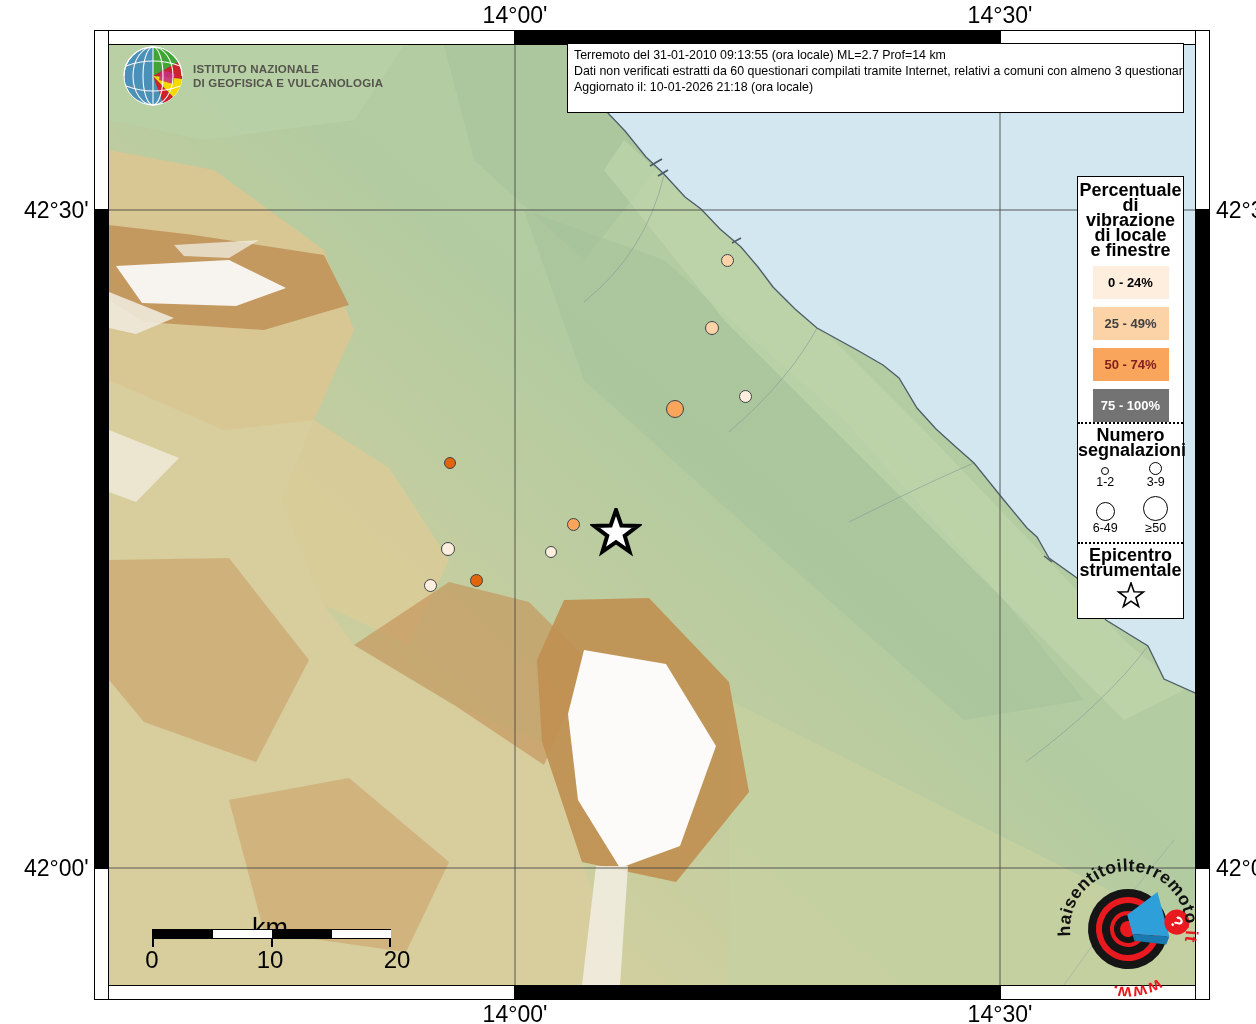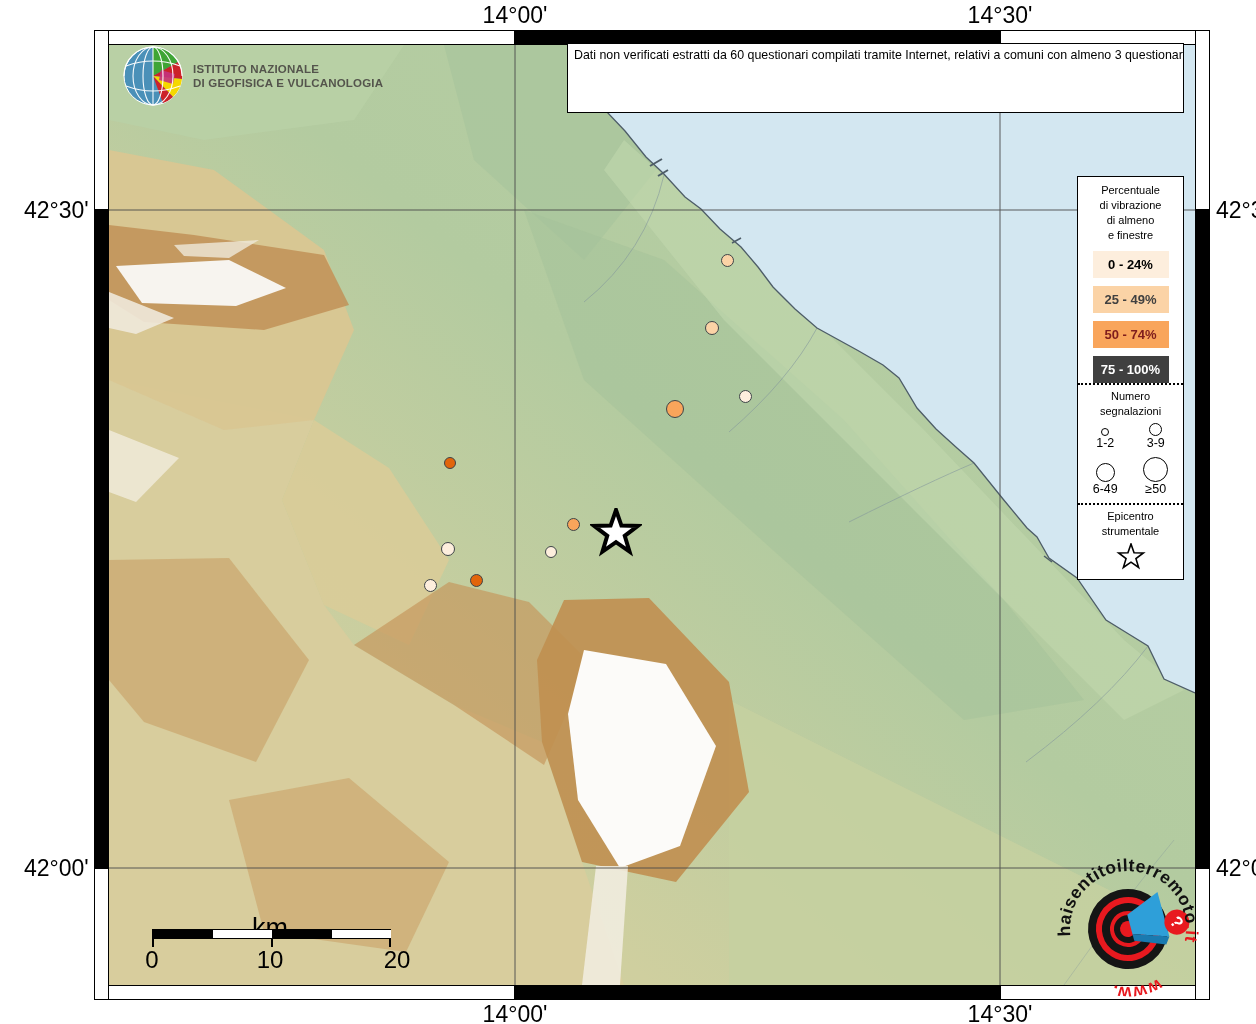--- a/index.html
+++ b/index.html
@@ -27,22 +27,22 @@
              font-size:12.4px;line-height:16px;color:#000;white-space:nowrap;overflow:hidden;}
 
   
   #ingv{position:absolute;left:98px;top:45px;display:flex;align-items:center;}
   #ingv-text{margin-left:9px;color:#54544c;font-weight:bold;font-size:11.5px;line-height:14px;
              letter-spacing:.2px;}
 
   
   #legend{position:absolute;left:1053px;top:176px;width:107px;background:#ffffff;border:1px solid #000;
           box-sizing:border-box;text-align:center;color:#000;}
-  .leg-title{font-weight:normal;font-size:11px;line-height:15px;padding-top:6px;}
-  .swatch{width:76px;height:27px;margin:8px auto 0;display:flex;align-items:center;justify-content:center;
+  .leg-title{font-weight:bold;font-size:18px;line-height:15px;padding-top:6px;}
+  .swatch{width:76px;height:33px;margin:8px auto 0;display:flex;align-items:center;justify-content:center;
           font-weight:bold;font-size:13px;}
   .swatch:last-of-type{margin-bottom:10px;}
   .leg-sep{border-top:2px dotted #000;margin:0;}
   .count-grid{display:flex;flex-wrap:wrap;padding:4px 2px 6px;justify-content:center;}
   .count-cell{width:50%;display:flex;flex-direction:column;align-items:center;justify-content:flex-end;}
   .count-circle{display:inline-block;border:1.6px solid #000;border-radius:50%;background:#fff;box-sizing:border-box;}
   .count-label{font-size:12.5px;line-height:15px;}
   #legend-star{margin:4px auto 8px;display:block;}
 
   
@@ -181,34 +181,36 @@
         <line x1="0" y1="-29" x2="0" y2="29"></line>
       </g>
     </svg>
     <div id="ingv-text">
       <div>ISTITUTO NAZIONALE</div>
       <div>DI GEOFISICA E VULCANOLOGIA</div>
     </div>
   </div>
 
   <div id="title-box">
+    <div>Terremoto del 31-01-2010 09:13:55 (ora locale) ML=2.7 Prof=14 km</div>
     <div>Dati non verificati estratti da 60 questionari compilati tramite Internet, relativi a comuni con almeno 3 questionari.</div>
+    <div>Aggiornato il: 10-01-2026 21:18 (ora locale)</div>
   </div>
 
   <div id="legend">
     <div class="leg-title">
       <div>Percentuale</div>
       <div>di vibrazione</div>
-      <div>di almeno</div>
+      <div>di locale</div>
       <div>e finestre</div>
     </div>
     <div class="swatch" style="background: rgb(253, 238, 221); color: rgb(0, 0, 0);">0 - 24%</div>
     <div class="swatch" style="background: rgb(251, 211, 166); color: #404040;">25 - 49%</div>
     <div class="swatch" style="background: rgb(249, 165, 91); color: #7f1d1d;">50 - 74%</div>
-    <div class="swatch" style="background: #404040; color: rgb(255, 255, 255);">75 - 100%</div>
+    <div class="swatch" style="background: #737373; color: rgb(255, 255, 255);">75 - 100%</div>
 
     <div class="leg-sep"></div>
 
     <div class="leg-title" style="padding-top:4px;">
       <div>Numero</div>
       <div>segnalazioni</div>
     </div>
     <div class="count-grid">
       <div class="count-cell">
         <span class="count-circle" style="width: 8px; height: 8px;"></span>

